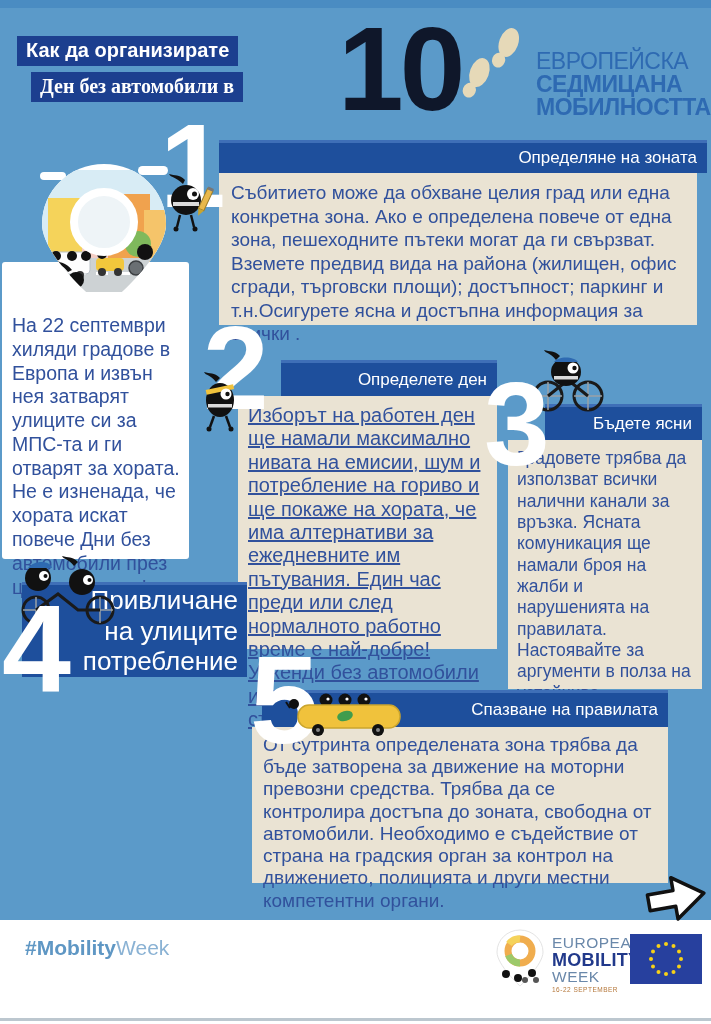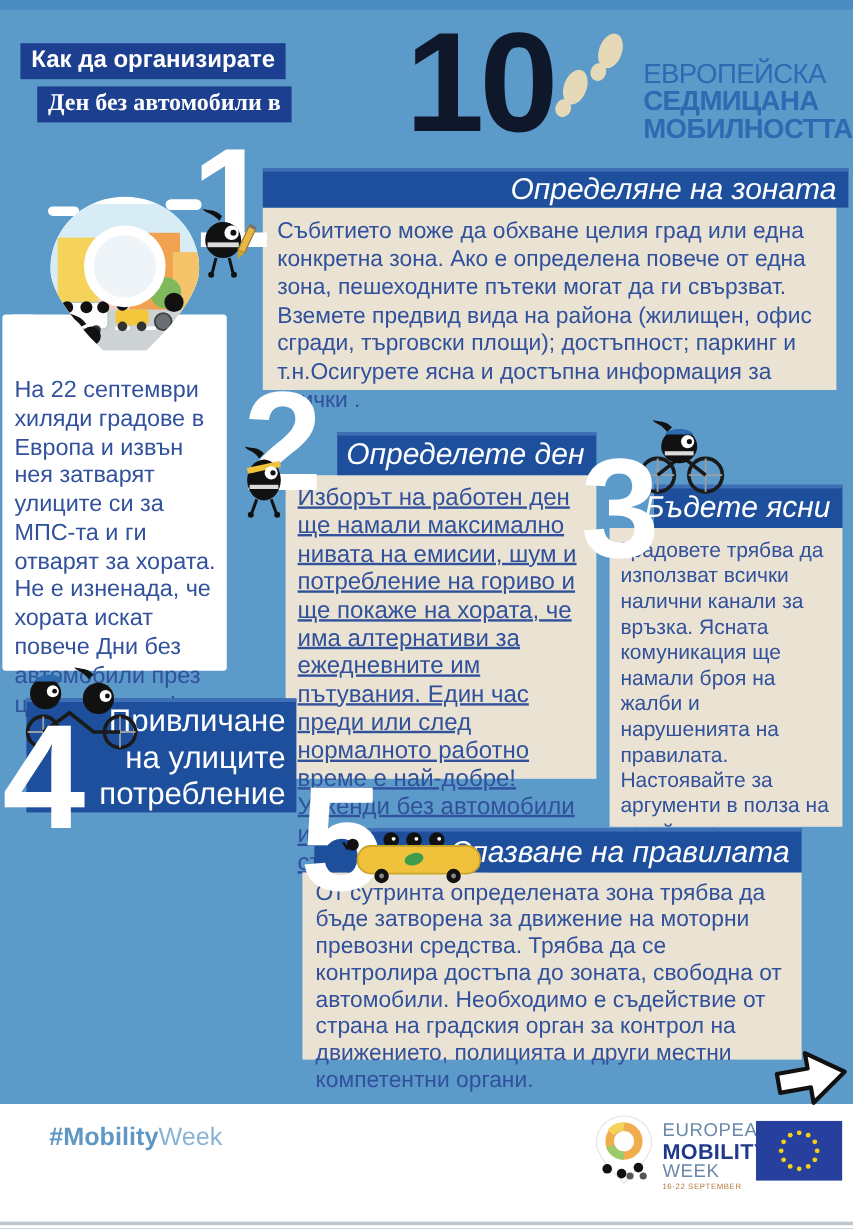--- a/index.html
+++ b/index.html
@@ -20,31 +20,31 @@
   .bigten{left:338px;top:16px;color:#0f172a;font-weight:bold;font-size:118px;line-height:0.9;letter-spacing:-4px;}
   .stepsword{left:326px;top:96px;width:150px;text-align:center;color:#fff;font-weight:bold;font-size:30px;}
   .logo-cyr{left:536px;top:50px;width:172px;color:var(--logo-blue);line-height:1.0;letter-spacing:-0.5px;}
   .logo-cyr .l1{font-size:23px;font-weight:400;}
   .logo-cyr .l2,.logo-cyr .l3{font-size:23px;font-weight:bold;}
   
   .bignum{color:#fff;font-weight:bold;font-size:118px;line-height:0.85;z-index:6;letter-spacing:-3px;}
   
   .bar{background:var(--bar);border-top:3px solid var(--bar-edge);color:#fff;
     display:flex;align-items:center;justify-content:flex-end;z-index:3;}
-  .bar .t{font-size:25px;padding-right:10px;white-space:nowrap;font-style:italic;}
+  .bar .t{font-size:17px;padding-right:10px;white-space:nowrap;}
   .panel{background:var(--beige);color:var(--ink);z-index:2;box-sizing:border-box;}
   
   .introcard{left:2px;top:262px;width:187px;height:297px;background:#fff;border-radius:3px;
     color:var(--ink);font-size:19.5px;line-height:1.22;box-sizing:border-box;
     padding:52px 8px 6px 10px;z-index:1;}
   .cloud{background:#fff;border-radius:8px;z-index:2;}
   
   .footer{left:0;top:920px;width:711px;height:104px;background:#fff;}
   .hashtag{left:25px;top:936px;font-size:21px;}
-  .hashtag .b{color:var(--hash);font-weight:bold;margin-left:16px;}
+  .hashtag .b{color:var(--hash);font-weight:bold;}
   .hashtag .w{color:var(--hash2);font-weight:400;}
   .emw-text{left:552px;top:935px;line-height:1.02;}
   .emw-text .e1,.emw-text .e3{font-size:15.5px;color:#6a88aa;font-weight:400;letter-spacing:0.5px;}
   .emw-text .e2{font-size:18px;color:#21398b;font-weight:bold;letter-spacing:0.3px;}
   .emw-text .e4{font-size:6.5px;color:#b5773a;letter-spacing:0.5px;margin-top:2px;}
   .bottomline{left:0;top:1018px;width:711px;height:3px;background:#bcc7cf;}
   svg{display:block;}
 </style>
 </head>
 <body>

